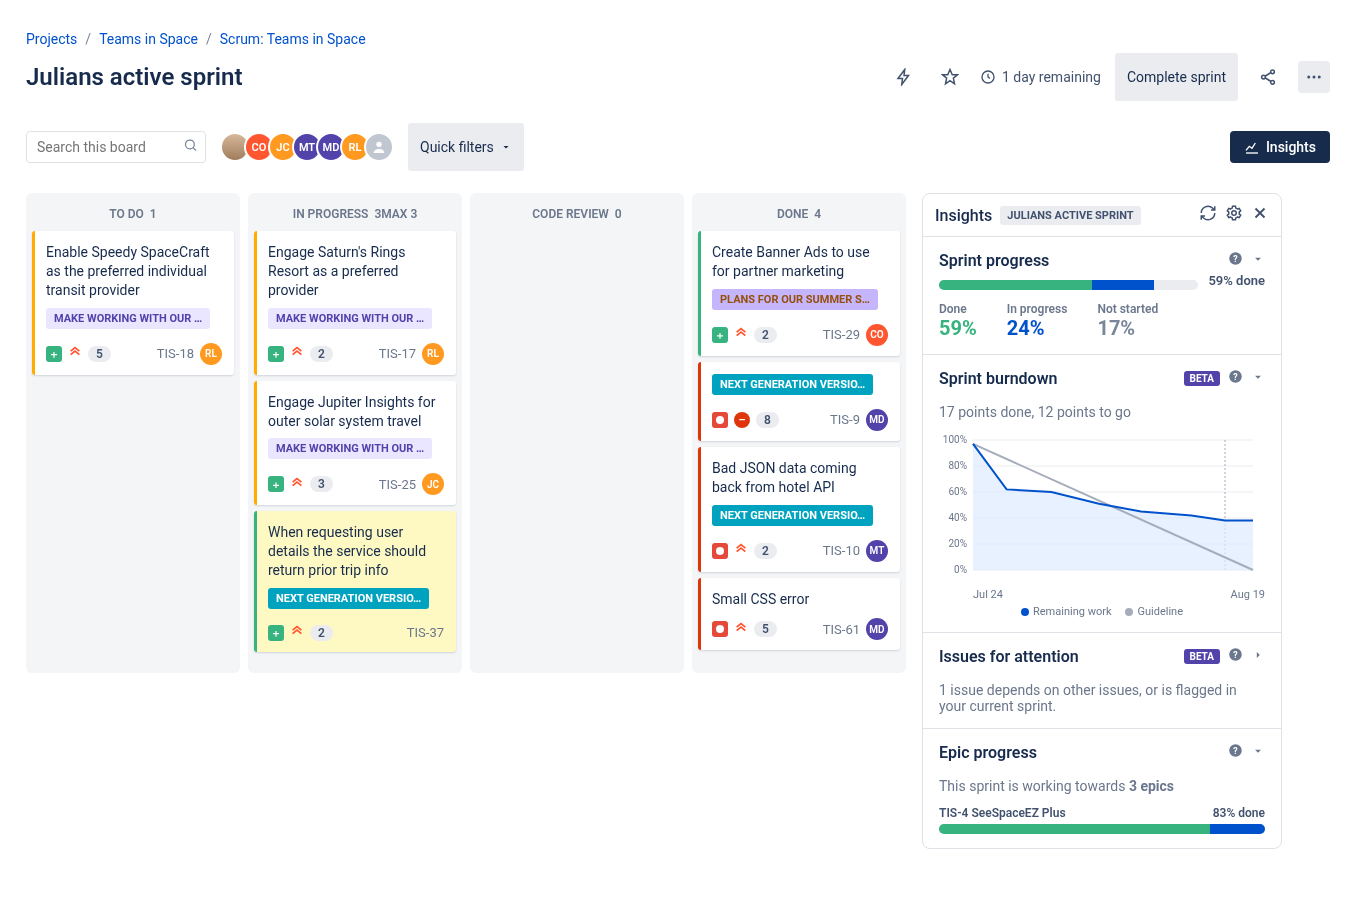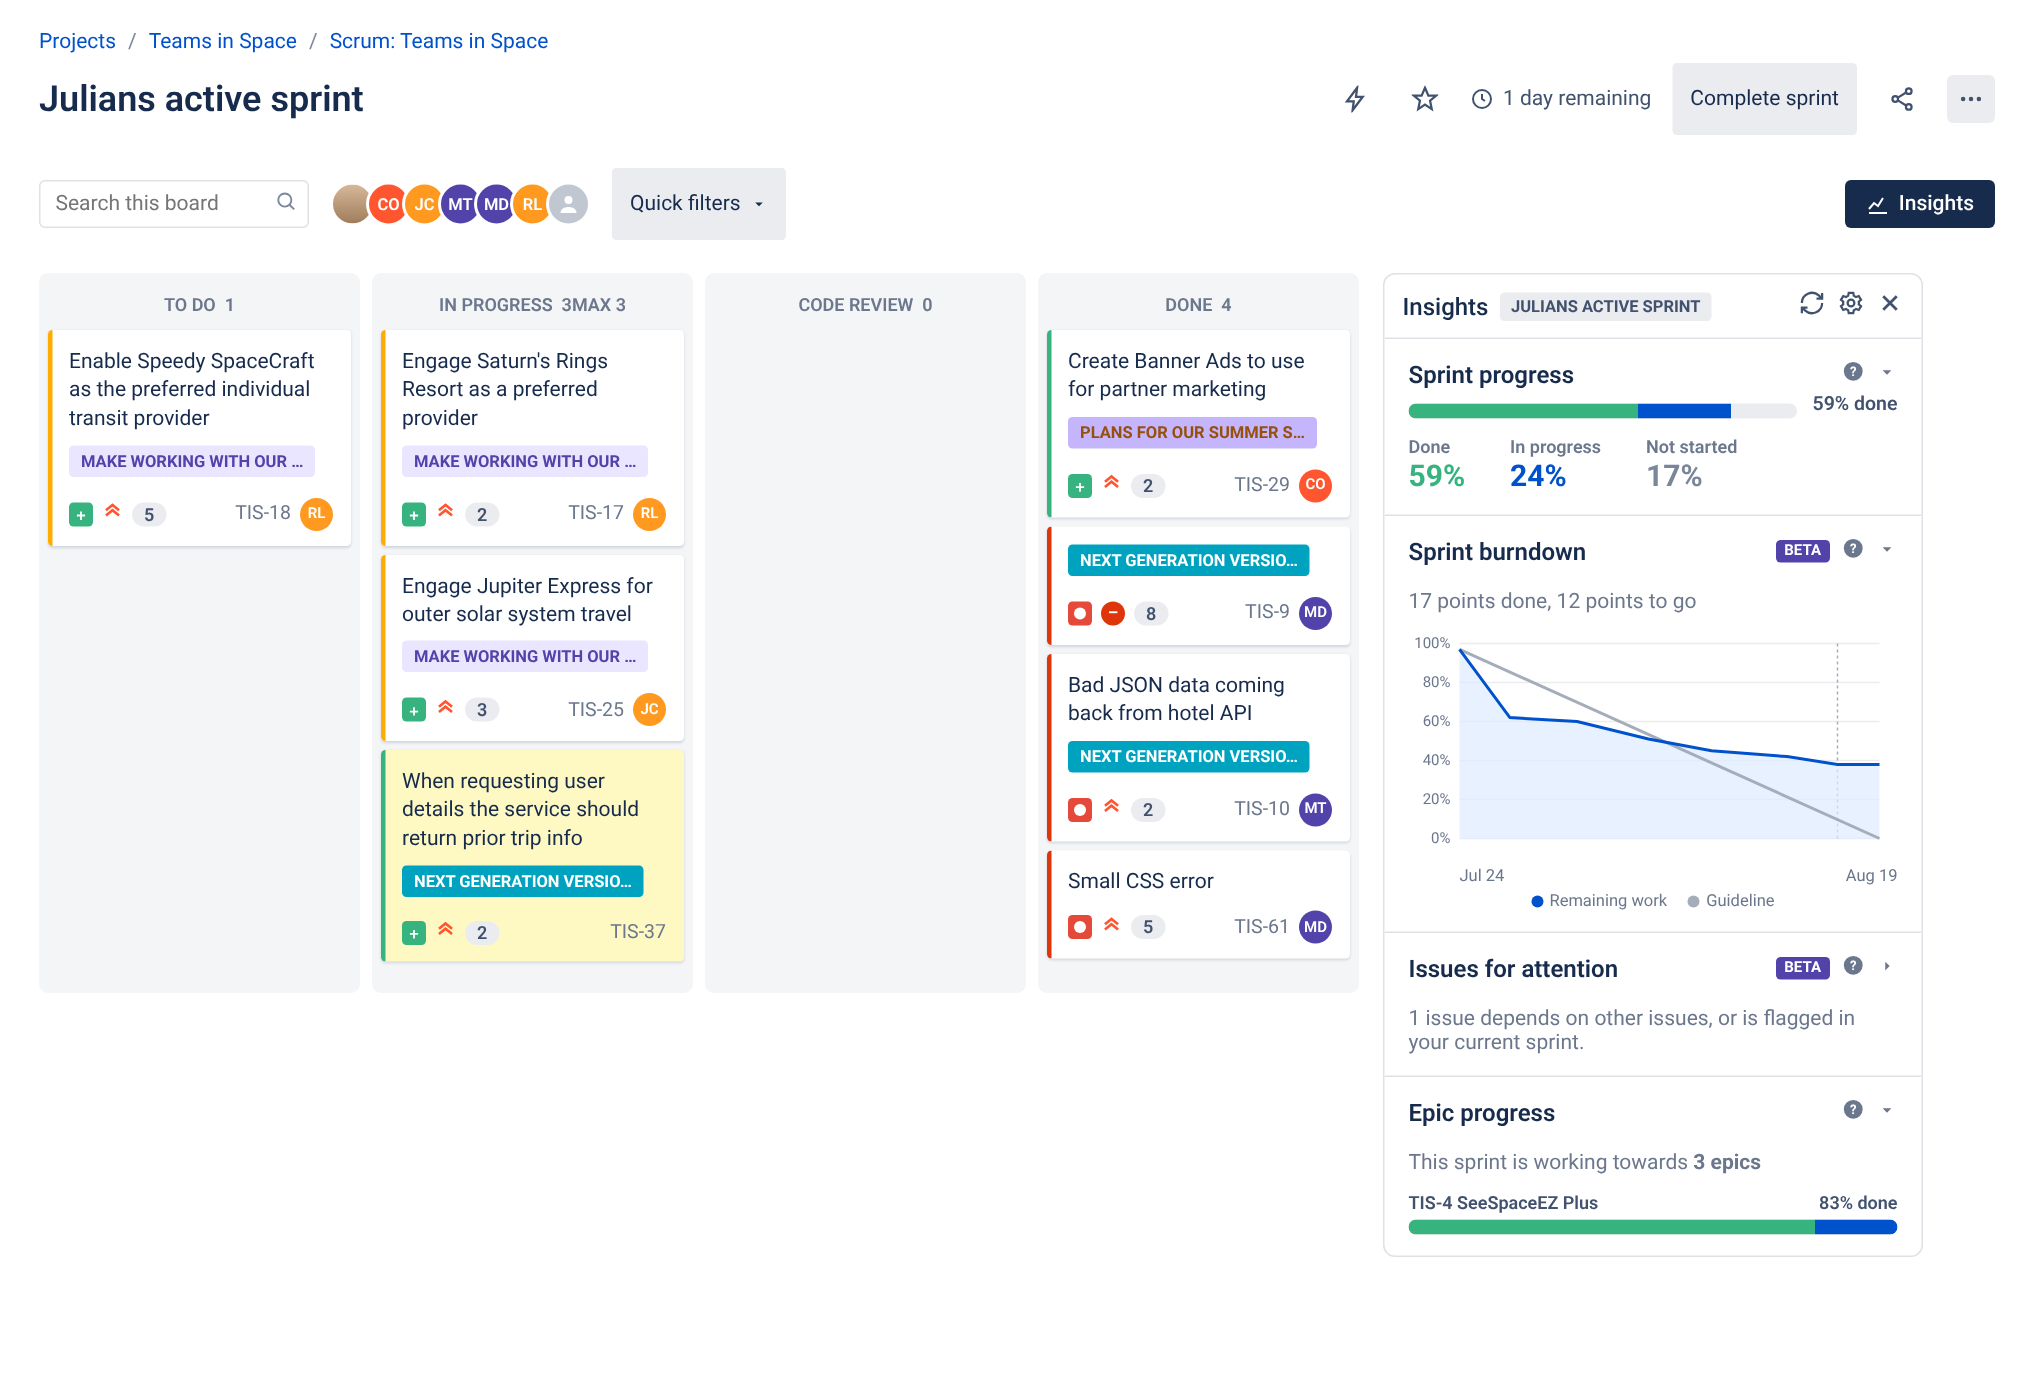--- a/index.html
+++ b/index.html
@@ -5,21 +5,21 @@
   :root {
     --grey-900:#172B4D; --grey-700:#42526E; --grey-500:#6B778C; --grey-400:#7A869A;
     --grey-300:#A5ADBA; --grey-200:#DFE1E6; --grey-100:#EBECF0; --grey-50:#F4F5F7;
     --blue:#0052CC; --blue-bold:#0747A6; --green:#36B37E; --teal:#00A3BF;
     --purple:#5243AA; --red:#DE350B; --yellow:#FFAB00; --orange:#FF5630;
     --darknavy:#172B4D;
   }
   * { box-sizing:border-box; font-family:-apple-system, "Segoe UI", Roboto, Arial, sans-serif; }
   body { margin:0; background:#fff; padding:20px 26px; color:var(--grey-900); }
   a { color:var(--blue); text-decoration:none; }
-  .breadcrumbs { font-size:14px; color:var(--grey-500); display:flex; gap:8px; align-items:center; }
+  .breadcrumbs { font-size:14px; color:var(--grey-500); display:flex; gap:8px; align-items:center;margin-top:11px; }
   .breadcrumbs span.sep { color:var(--grey-400); }
   .title-row { display:flex; justify-content:space-between; align-items:center; margin-top:6px; }
   h1 { font-size:24px; font-weight:600; margin:0; }
   .title-actions { display:flex; align-items:center; gap:14px; }
   .icon-btn { width:32px; height:32px; display:flex; align-items:center; justify-content:center; border-radius:4px; color:var(--grey-700); cursor:pointer; }
   .remaining { color:var(--grey-700); font-size:14px; display:flex; gap:6px; align-items:center; }
   .btn-subtle { background:var(--grey-100); border:none; border-radius:3px; font-size:14px; color:var(--grey-900); padding:16px 12px; cursor:pointer; }
   .toolbar { display:flex; align-items:center; gap:14px; margin-top:22px; }
   .search { position:relative; width:180px; }
   .search input { width:100%; padding:7px 30px 7px 10px; border:1px solid var(--grey-200); border-radius:4px; font-size:14px; }
@@ -206,21 +206,21 @@
                   <path d="M3 7l5-4 5 4" stroke="#FF5630" stroke-width="2" fill="none"></path>
                 </svg></span>
               <span class="pill">2</span>
             </div>
         <div class="foot-right">
               <span>TIS-17</span>
               <span class="avatar sm" style="background:#FF991F">RL</span>
             </div>
       </div></div>
         <div class="card" style="--bar: #FFAB00;">
-      <div class="card-title">Engage Jupiter Express for outer solar system travel</div>
+      <div class="card-title">Engage Jupiter Insights for outer solar system travel</div>
       <span class="epic purple">MAKE WORKING WITH OUR …</span>
       <div class="card-foot">
         <div class="foot-left">
               <span class="type-icon type-story"></span>
               <span class="priority"><svg viewBox="0 0 16 16">
                   <path d="M3 11l5-4 5 4" stroke="#FF5630" stroke-width="2" fill="none"></path>
                   <path d="M3 7l5-4 5 4" stroke="#FF5630" stroke-width="2" fill="none"></path>
                 </svg></span>
               <span class="pill">3</span>
             </div>

